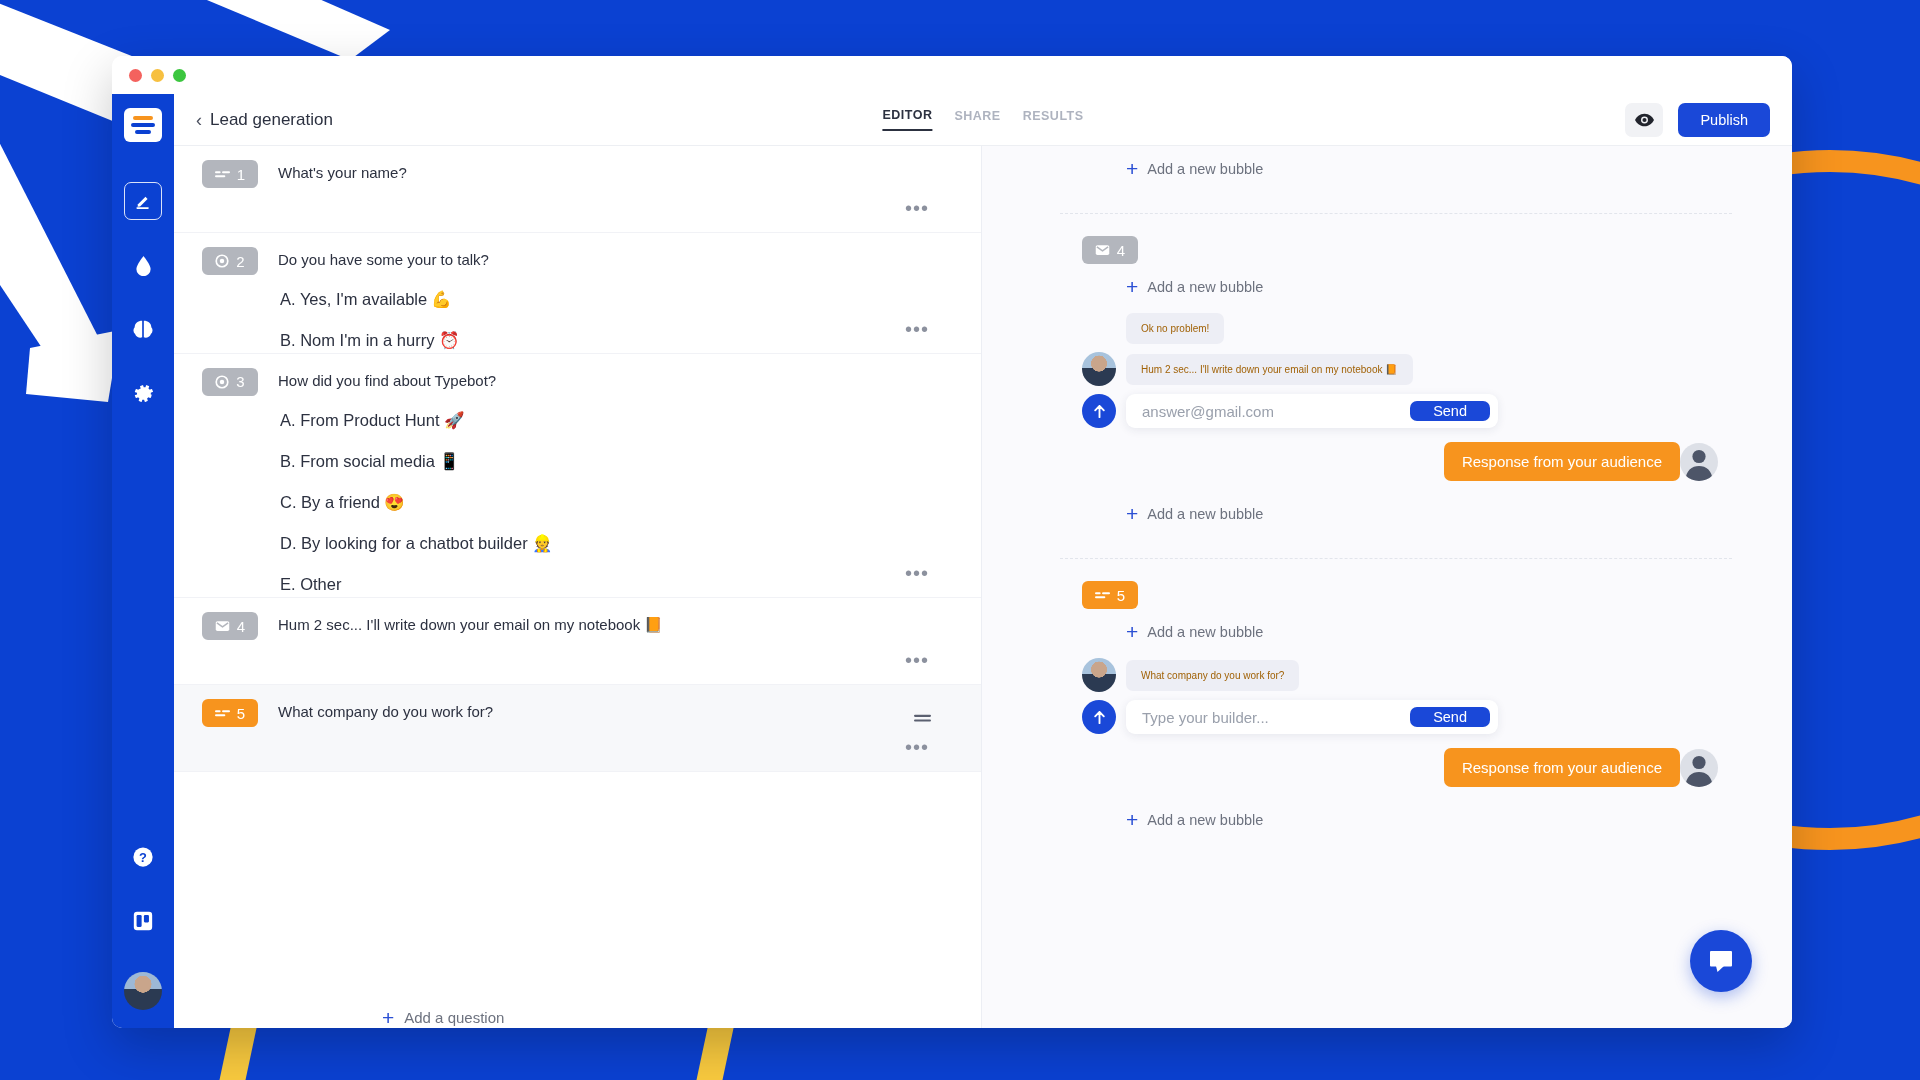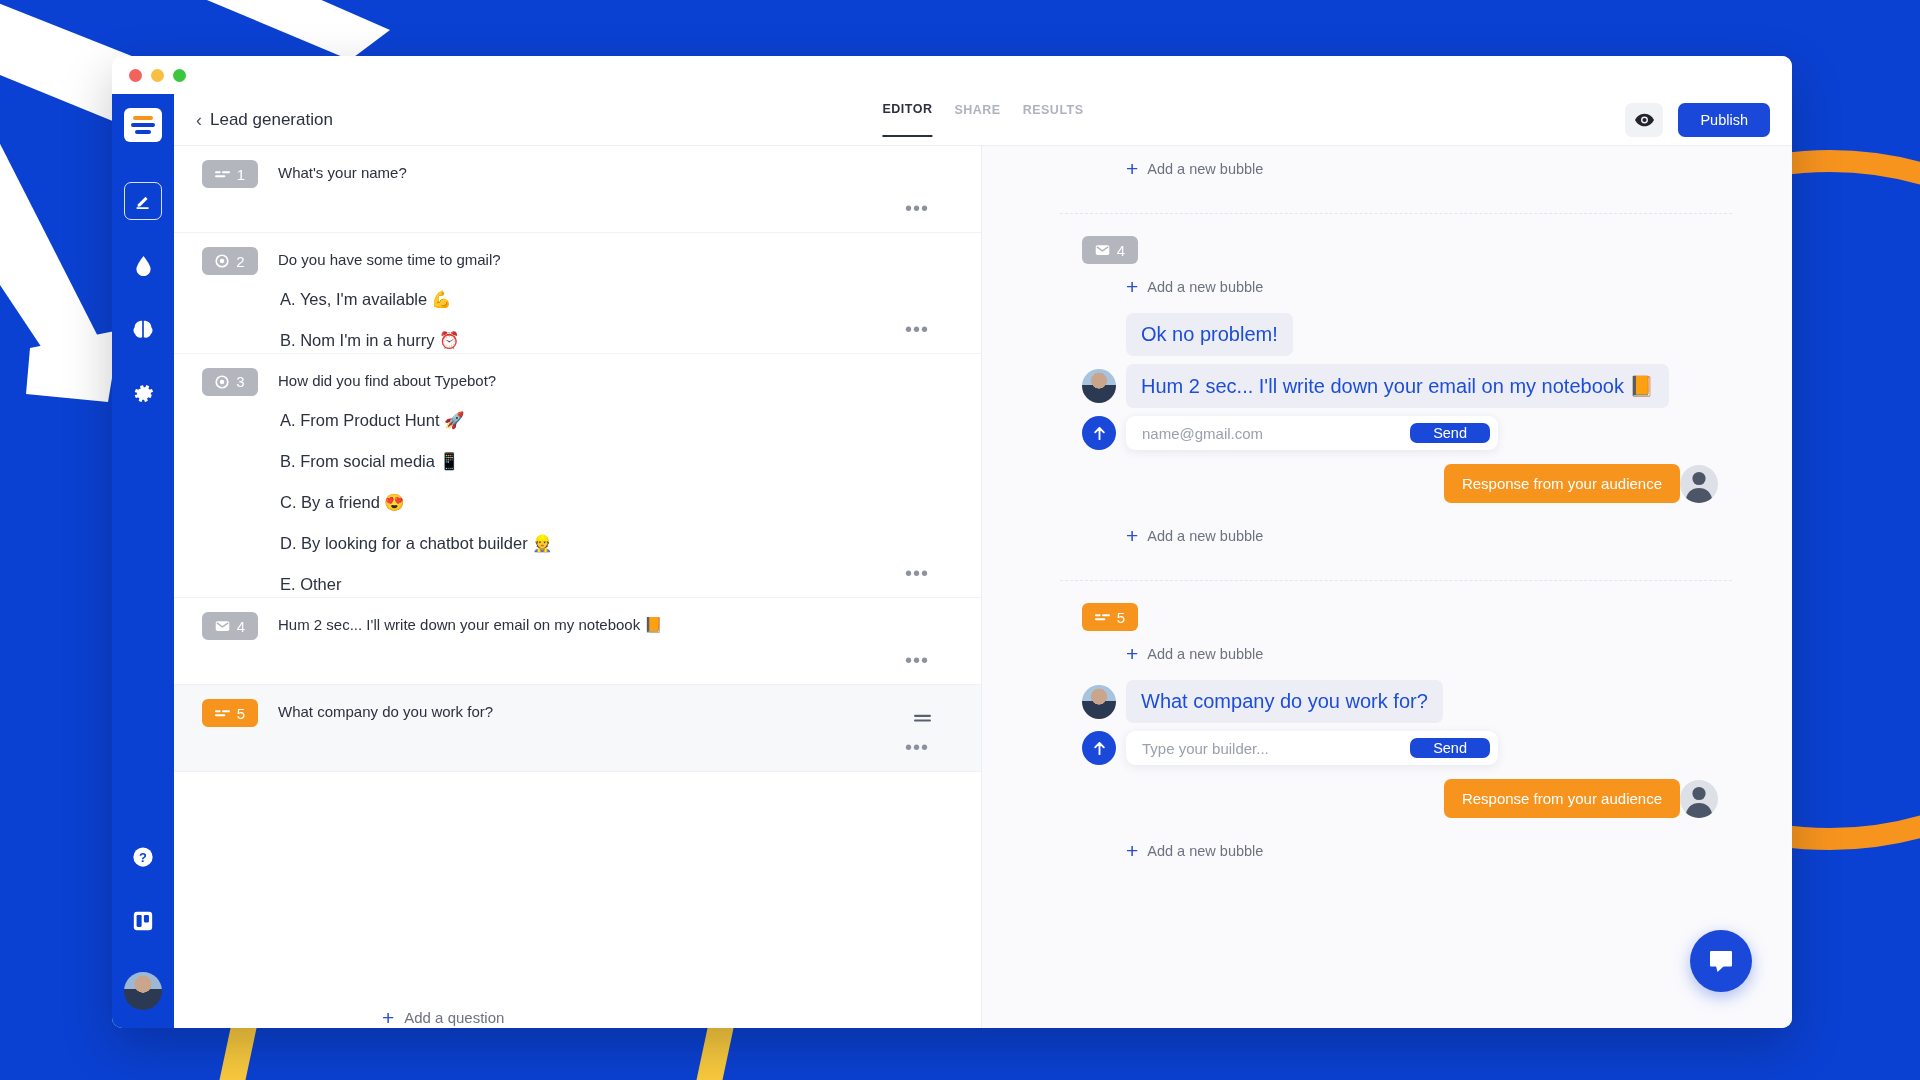--- a/index.html
+++ b/index.html
@@ -89,21 +89,21 @@
     display: flex; align-items: center; gap: 8px;
     font-size: 17px; color: #2C3140; cursor: pointer;
   }
   .chev { font-size: 18px; color: #4A4F5E; line-height: 1; }
   .tabs {
     position: absolute; left: 50%; transform: translateX(-50%);
     display: flex; gap: 22px; align-items: center;
   }
   .tab {
     font-size: 12.5px; font-weight: bold; letter-spacing: .5px;
-    color: #AEB3BF; padding-bottom: 19px; cursor: pointer;
+    color: #AEB3BF; padding-bottom: 7px; cursor: pointer;
   }
   .tab.active { color: #2C3140; border-bottom: 2px solid #2C3140; }
   .topright {
     margin-left: auto; display: flex; gap: 15px;
   }
   .eye-btn {
     width: 38px; height: 34px; border-radius: 7px; background: #F1F2F5;
     display: flex; align-items: center; justify-content: center; cursor: pointer;
   }
   .publish-btn {
@@ -165,21 +165,21 @@
   .divider { border-top: 1px dashed #E2E5EC; margin: 22px 0 22px 0; }
   .grp-badge {
     width: 56px; height: 28px; border-radius: 6px; background: #B3B6BD;
     display: flex; align-items: center; justify-content: center; gap: 7px;
     color: #fff; font-size: 15px; margin-left: 22px;
   }
   .grp-badge.orange { background: #F7941E; }
   .msgrow { display: flex; align-items: center; gap: 10px; padding: 4px 0 4px 66px; }
   .bubble {
     background: #EDEEF5; border-radius: 7px; padding: 10px 15px;
-    font-size: 20px; color: #1d4ed8; max-width: 560px;
+    font-size: 10px; color: #a16207; max-width: 560px;
   }
   .chatavatar {
     width: 34px; height: 34px; border-radius: 50%; flex: 0 0 34px;
     margin-left: -44px;
     background: radial-gradient(circle at 50% 34%, #C9A58B 0 28%, transparent 29%),
                 linear-gradient(#A8C3DD 0 48%, #2B3A52 48% 100%);
   }
   .arrow-circle {
     width: 34px; height: 34px; border-radius: 50%; background: #1A48D8;
     flex: 0 0 34px; margin-left: -44px;
@@ -346,21 +346,21 @@
             <div class="block">
               <div class="block-inner">
                 <div class="badge">
                   <svg width="14" height="14" viewBox="0 0 16 16">
                     <circle cx="8" cy="8" r="6.6" fill="none" stroke="#fff" stroke-width="1.9"></circle>
                     <circle cx="8" cy="8" r="2.6" fill="#fff"></circle>
                   </svg>
                   <span>2</span>
                 </div>
                 <div class="btext">
-                  <div class="btitle">Do you have some time to gmail?</div>
+                  <div class="btitle">Do you have some your to talk?</div>
                   <div class="bopt">A. Yes, I'm available 💪</div>
                   <div class="bopt">B. Nom I'm in a hurry ⏰</div>
                 </div>
               </div>
               <div class="dots">•••</div>
             </div>
 
             <div class="block">
               <div class="block-inner">
                 <div class="badge">
@@ -463,21 +463,21 @@
                 <div class="bubble">Hum 2 sec... I'll write down your email on my notebook 📙</div>
               </div>
 
               <div class="msgrow">
                 <div class="arrow-circle">
                   <svg width="15" height="15" viewBox="0 0 16 16">
                     <path d="M8 2 L8 14 M8 2 L3.4 6.8 M8 2 L12.6 6.8" stroke="#fff" stroke-width="2" fill="none" stroke-linecap="round" stroke-linejoin="round"></path>
                   </svg>
                 </div>
                 <div class="inputbox">
-                  <span class="ph">name@gmail.com</span>
+                  <span class="ph">answer@gmail.com</span>
                   <button class="send-btn">Send</button>
                 </div>
               </div>
 
               <div class="resprow">
                 <div class="respbubble">Response from your audience</div>
                 <div class="respavatar">
                   <svg width="38" height="38" viewBox="0 0 38 38">
                     <circle cx="19" cy="13.5" r="6.6" fill="#4D5568"></circle>
                     <path d="M5.5 38 C5.5 27.5 12 23 19 23 C26 23 32.5 27.5 32.5 38 Z" fill="#4D5568"></path>

